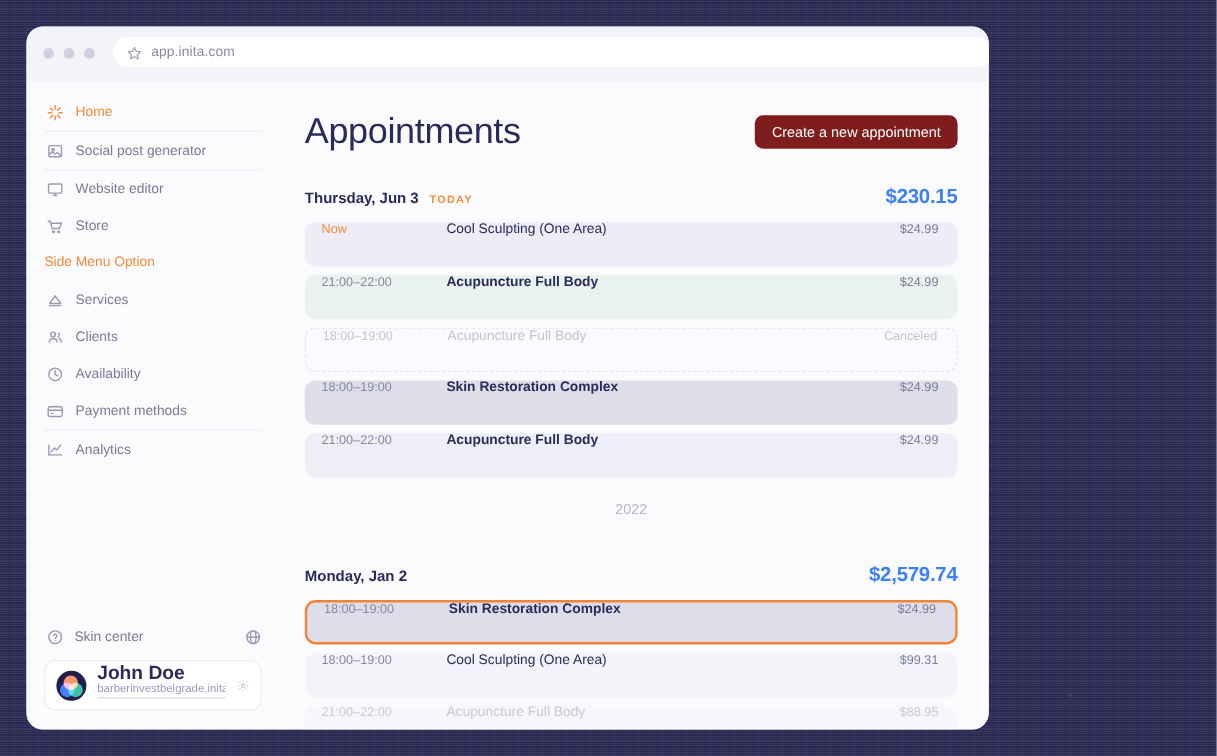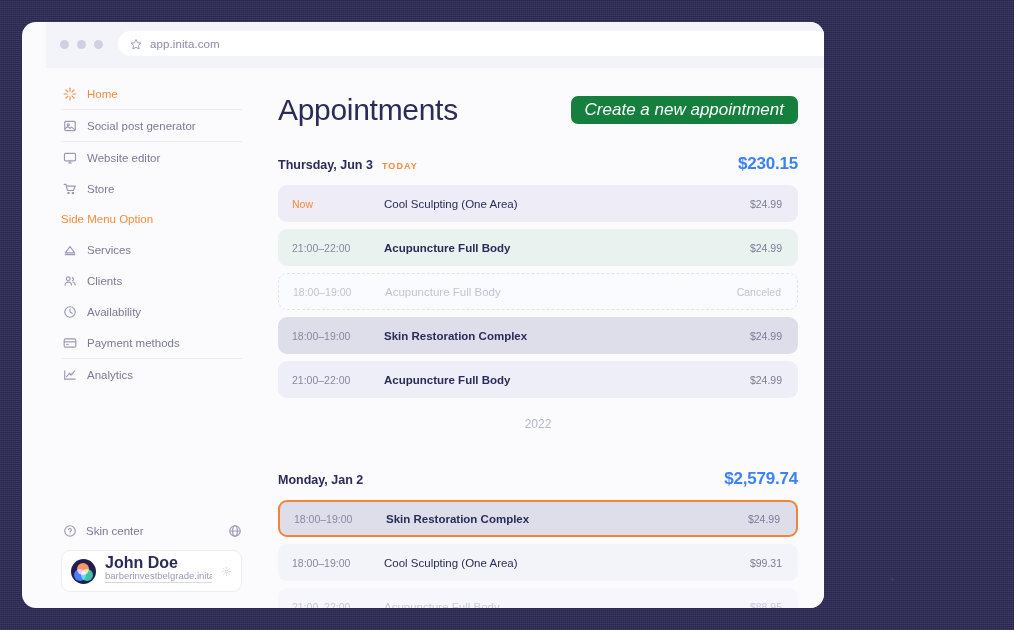--- a/index.html
+++ b/index.html
@@ -34,21 +34,20 @@
   }
 
   
   #browser {
     position: absolute;
     left: 22px; top: 22px;
     width: 802px; height: 586px;
     background: #fbfbfe;
     border-radius: 14px;
     overflow: hidden;
-    padding-left: 24px;
   }
 
   
   .topbar {
     position: relative;
     height: 46px;
     background: #f3f3fa;
   }
   .lights { position:absolute; left:14px; top:18px; display:flex; gap:8px; }
   .light { width:9px; height:9px; border-radius:50%; background:#d0d0e2; }
@@ -129,45 +128,45 @@
     font-size:9.5px; color:#9a9ab4; line-height:13px;
     border-bottom:1px solid #d8d8e6; display:inline-block;
     max-width:100%; overflow:hidden; white-space:nowrap;
   }
 
   
   .main { flex:1; position:relative; padding:24px 26px 0 26px; background:#fbfbfe; overflow:hidden; }
   .page-head { display:flex; align-items:flex-start; justify-content:space-between; }
   .page-title { font-size:30px; color:#2b2b59; letter-spacing:-.3px; line-height:36px; }
   .cta {
-    background:#15803d; color:#ffffff;
-    font-size:17px;
+    background:#7f1d1d; color:#ffffff;
+    font-size:12px;
     border:none; border-radius:7px;
     height:28px; padding:0 14px;
     cursor:pointer;
     margin-top:4px;
-    font-style:italic;
   }
 
   .day-head {
     display:flex; align-items:baseline; justify-content:space-between;
     margin-top:26px; margin-bottom:11px;gap:12px;
   }
   .day-left { display:flex; align-items:baseline; gap:9px; }
   .day-name { font-size:12.5px; color:#2b2b59; font-weight:bold; }
   .today-pill { font-size:9px; color:#f68b3c; letter-spacing:1.1px; font-weight:bold; }
   .day-total { font-size:17px; color:#3b82f6; font-weight:bold; letter-spacing:-.2px; }
 
   .appt {
-    display:flex; align-items:center;
+    display:flex; align-items:flex-start;
     height:37px;
     border-radius:9px;
     margin-bottom:7px;
     padding:0 16px 0 14px;
     font-size:11.5px;
+    gap:12px;
   }
   .appt .time { width:92px; flex:0 0 92px; color:#8787a0; font-size:10.5px; }
   .appt .svc  { flex:1; color:#2b2b59; }
   .appt .amt  { color:#7b7b99; font-size:10.5px; text-align:right; }
 
   
   .appt.v-lav     { background:#edecf7; }
   .appt.v-lav .time { color:#f68b3c; }
   .appt.v-mint    { background:#eaf2f0; }
   .appt.v-mint .svc { font-weight:bold; }

